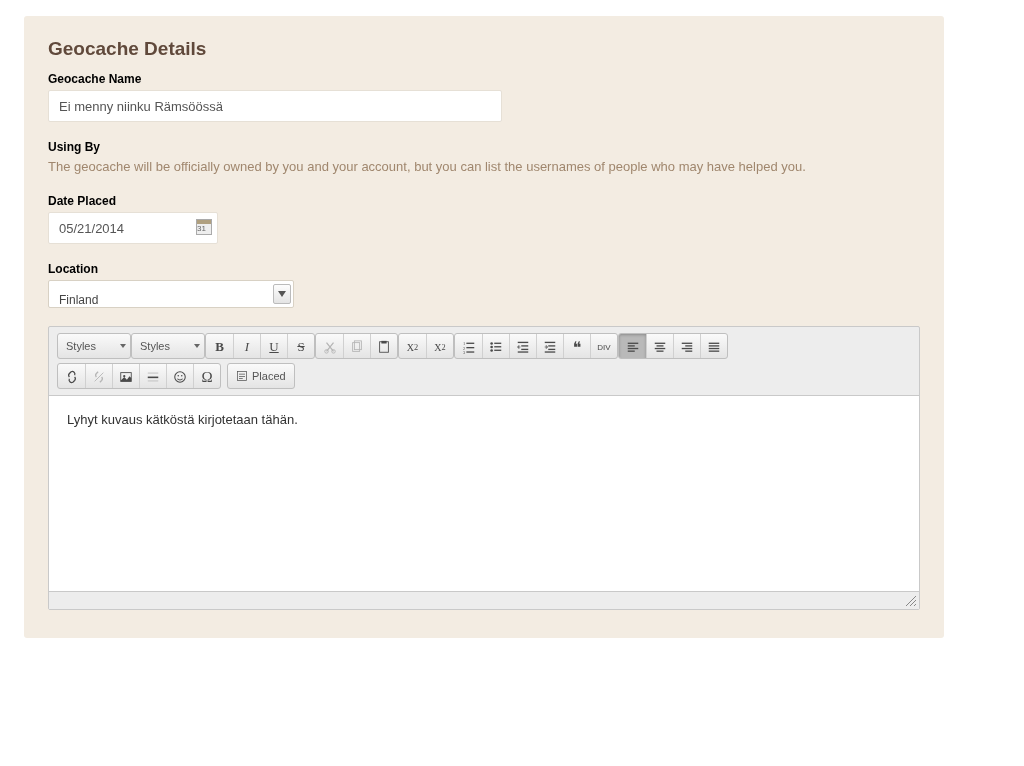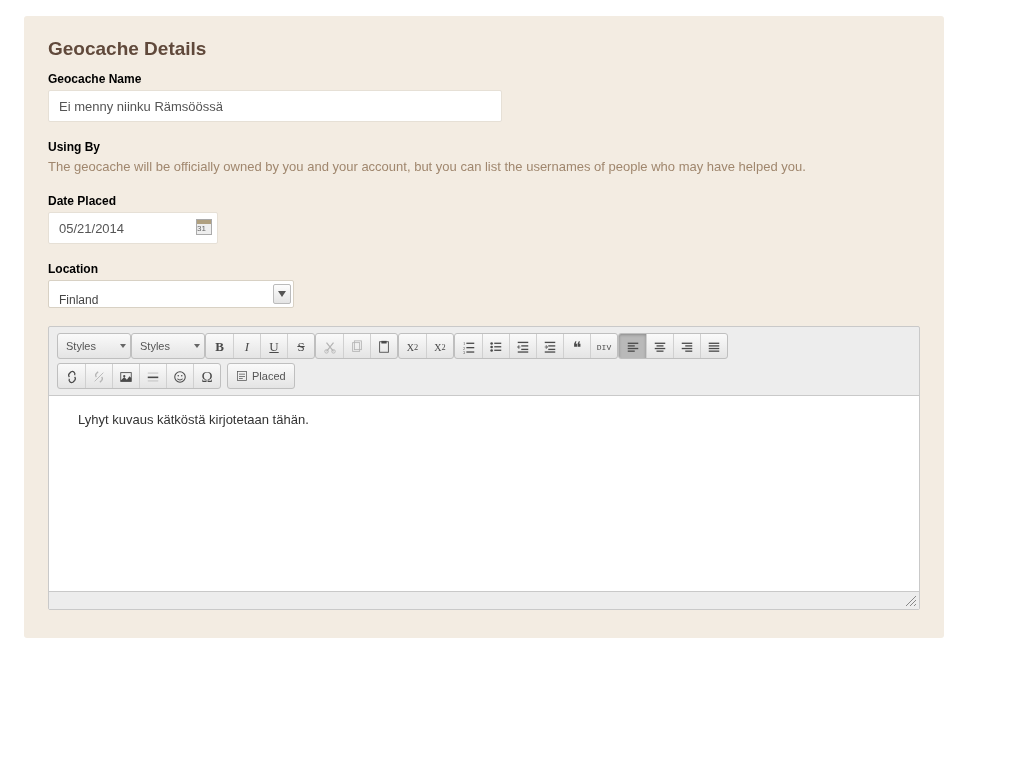--- a/index.html
+++ b/index.html
@@ -163,21 +163,21 @@
     padding: 0 8px;
     font-size: 11px;
     color: #555;
     cursor: pointer;
     gap: 4px;
   }
   .toolbar-row2 { padding-bottom: 6px; border-bottom: 1px solid #c9c9c9; display:flex; flex-wrap:wrap; gap:6px; padding-left:8px; padding-right:8px; padding-top:4px;}
   .editor-content {
     background: #ffffff;
     min-height: 195px;
-    padding: 16px 29px;
+    padding: 16px 18px;
     font-family: Arial, sans-serif;
     font-size: 13px;
     color: #333;
   }
   .editor-footer {
     height: 18px;
     background: #ededed;
     border-top: 1px solid #c9c9c9;
     position: relative;
   }
@@ -313,21 +313,21 @@
         <span class="tb-btn">
             <svg viewBox="0 0 16 16">
               <rect x="2" y="2" width="12" height="1.5" fill="currentColor"></rect>
               <rect x="6" y="6" width="8" height="1.5" fill="currentColor"></rect>
               <rect x="6" y="10" width="8" height="1.5" fill="currentColor"></rect>
               <rect x="2" y="13" width="12" height="1.5" fill="currentColor"></rect>
               <path d="M2 8 L5 8 L3.5 6 M5 8 L3.5 10" stroke="currentColor" fill="none"></path>
             </svg>
           </span>
         <span class="tb-btn" style="font-size:16px;">❝</span>
-        <span class="tb-btn" style="font-size:8px; font-family:Liberation Mono, monospace;">DIV</span>
+        <span class="tb-btn" style="font-size:8px; font-family:Liberation Sans, sans-serif;">DIV</span>
       </div>
 
       <div class="tb-group">
         <span class="tb-btn active">
             <svg viewBox="0 0 16 16">
               <rect x="2" y="3" width="12" height="1.5" fill="currentColor"></rect>
               <rect x="2" y="6" width="8" height="1.5" fill="currentColor"></rect>
               <rect x="2" y="9" width="12" height="1.5" fill="currentColor"></rect>
               <rect x="2" y="12" width="8" height="1.5" fill="currentColor"></rect>
             </svg>

